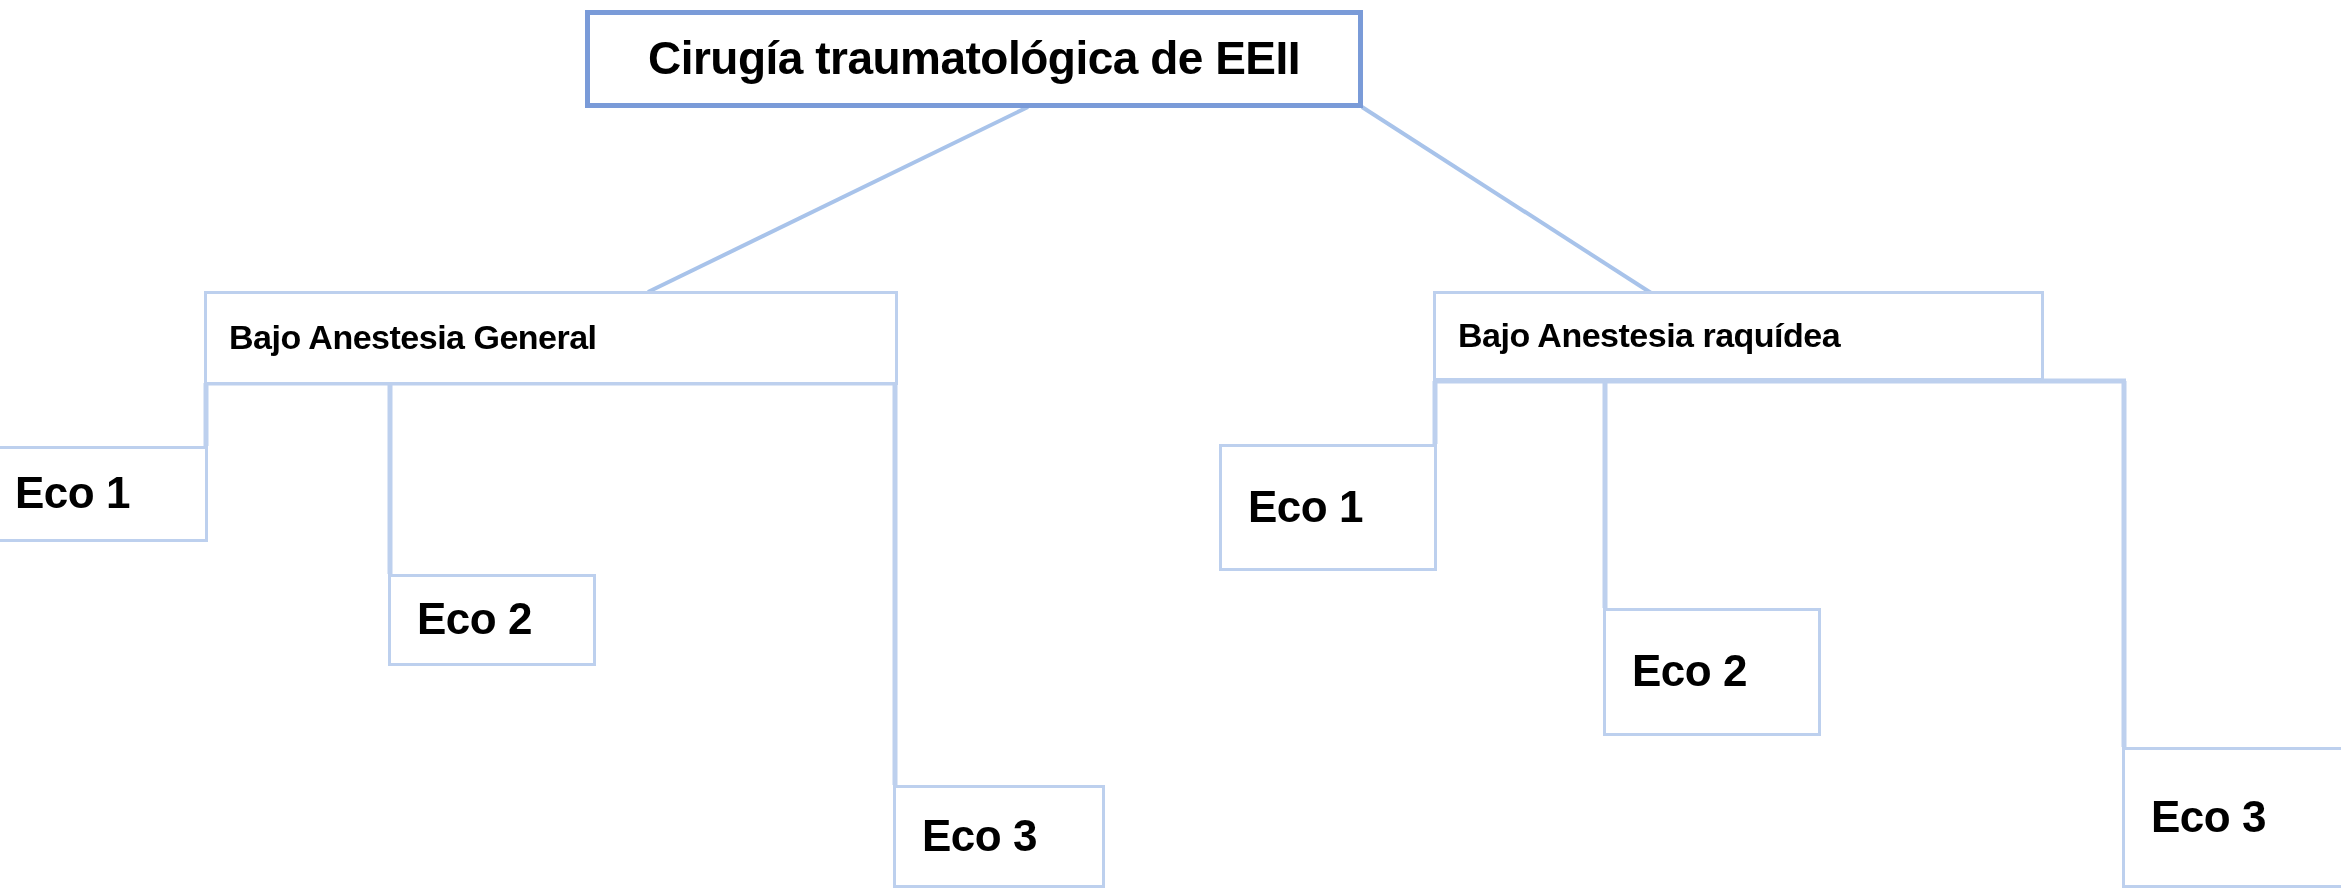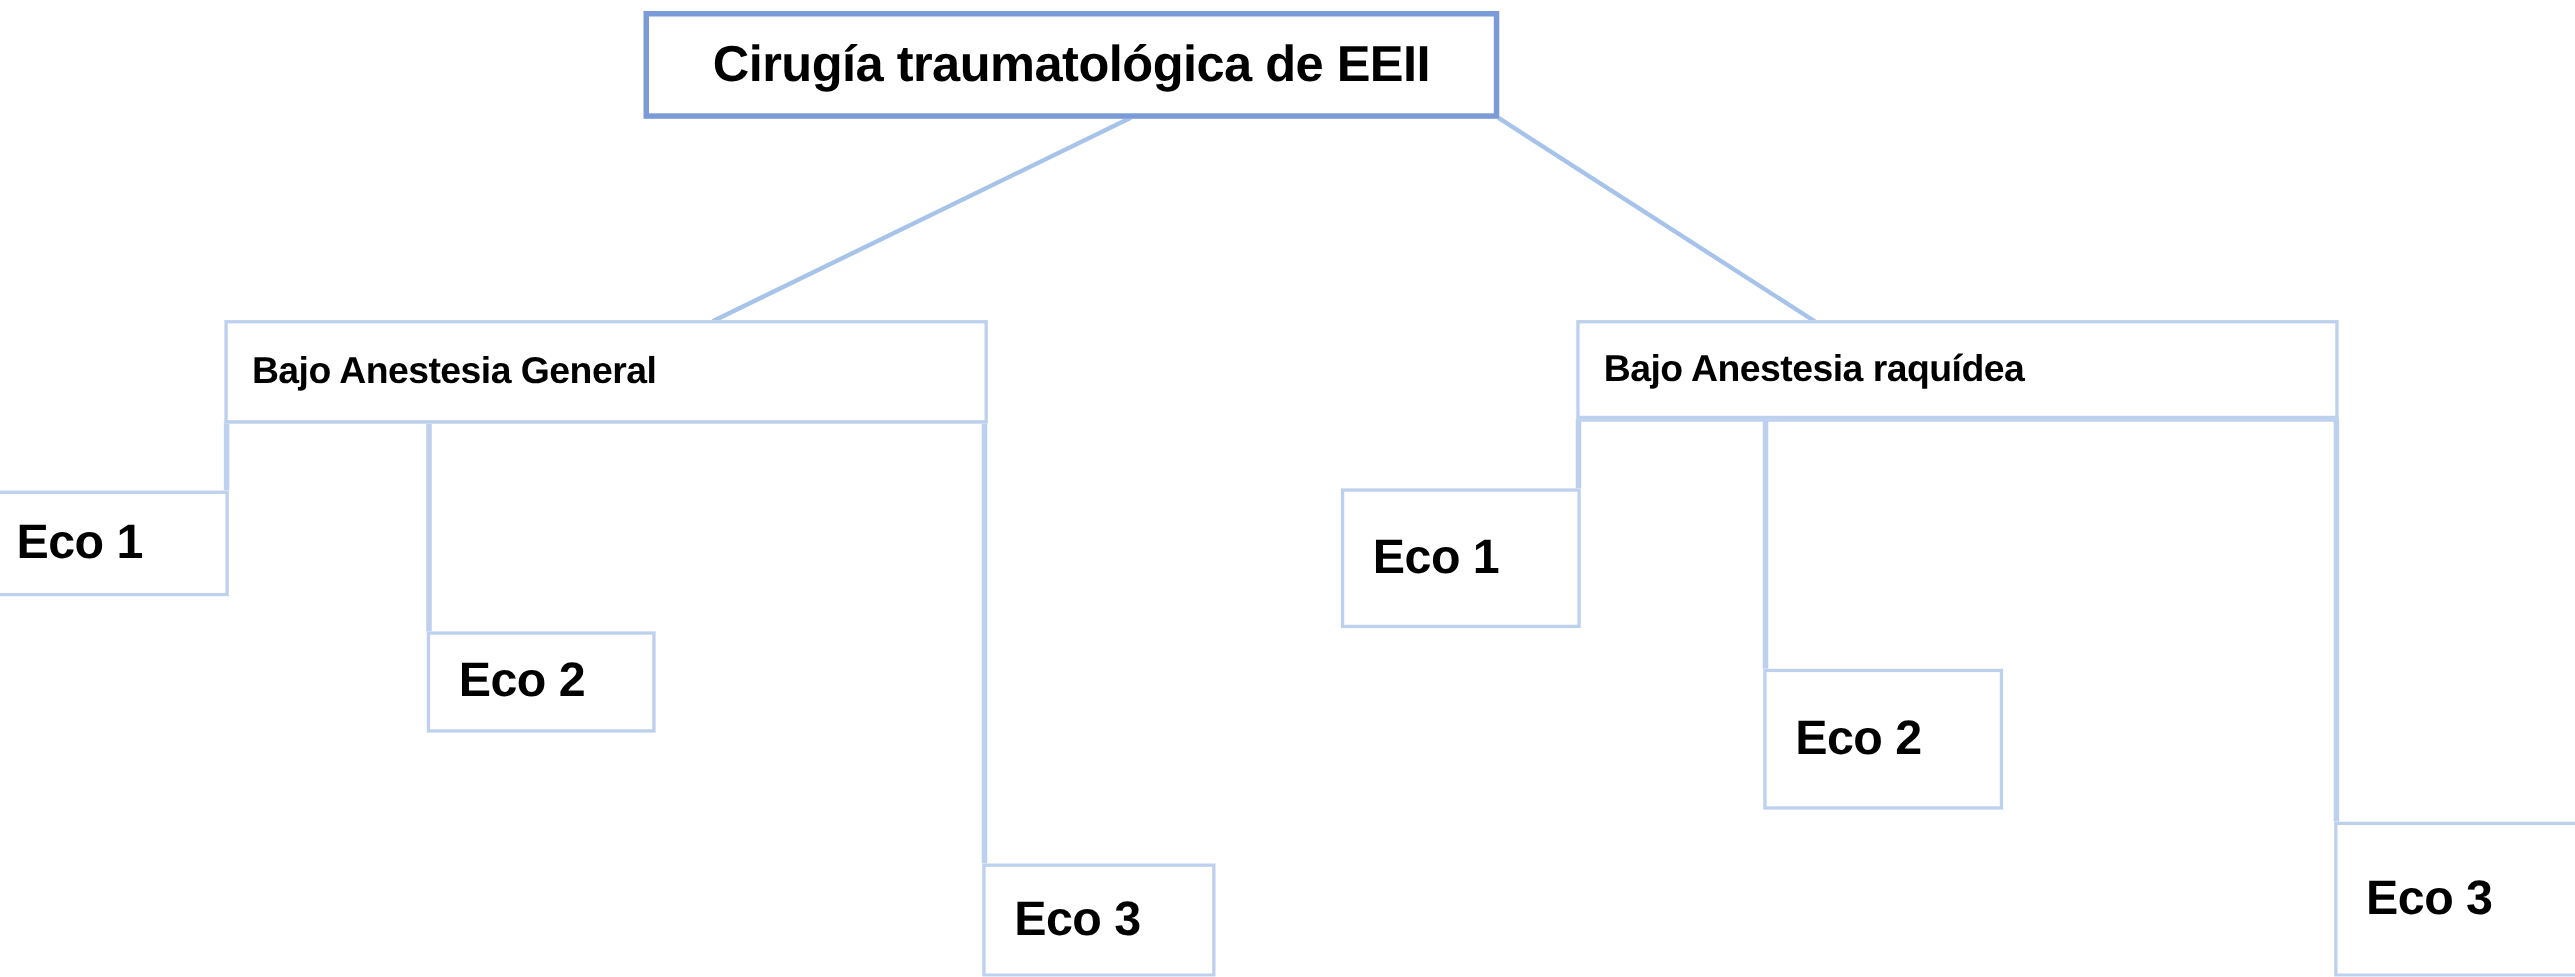--- a/index.html
+++ b/index.html
@@ -113,21 +113,21 @@
   </div>
 
   <div class="node node--leaf" style="left:388px; top:574px; width:208px; height:92px;">
     <span class="node-label">Eco 2</span>
   </div>
 
   <div class="node node--leaf" style="left:893px; top:785px; width:212px; height:103px;">
     <span class="node-label">Eco 3</span>
   </div>
 
-  <div class="node node--branch" style="left:1433px; top:291px; width:693px; height:90px;">
+  <div class="node node--branch" style="left:1433px; top:291px; width:611px; height:90px;">
     <span class="node-label">Bajo Anestesia raquídea</span>
   </div>
 
   <div class="node node--leaf" style="left:1219px; top:444px; width:218px; height:127px;">
     <span class="node-label">Eco 1</span>
   </div>
 
   <div class="node node--leaf" style="left:1603px; top:608px; width:218px; height:128px;">
     <span class="node-label">Eco 2</span>
   </div>

